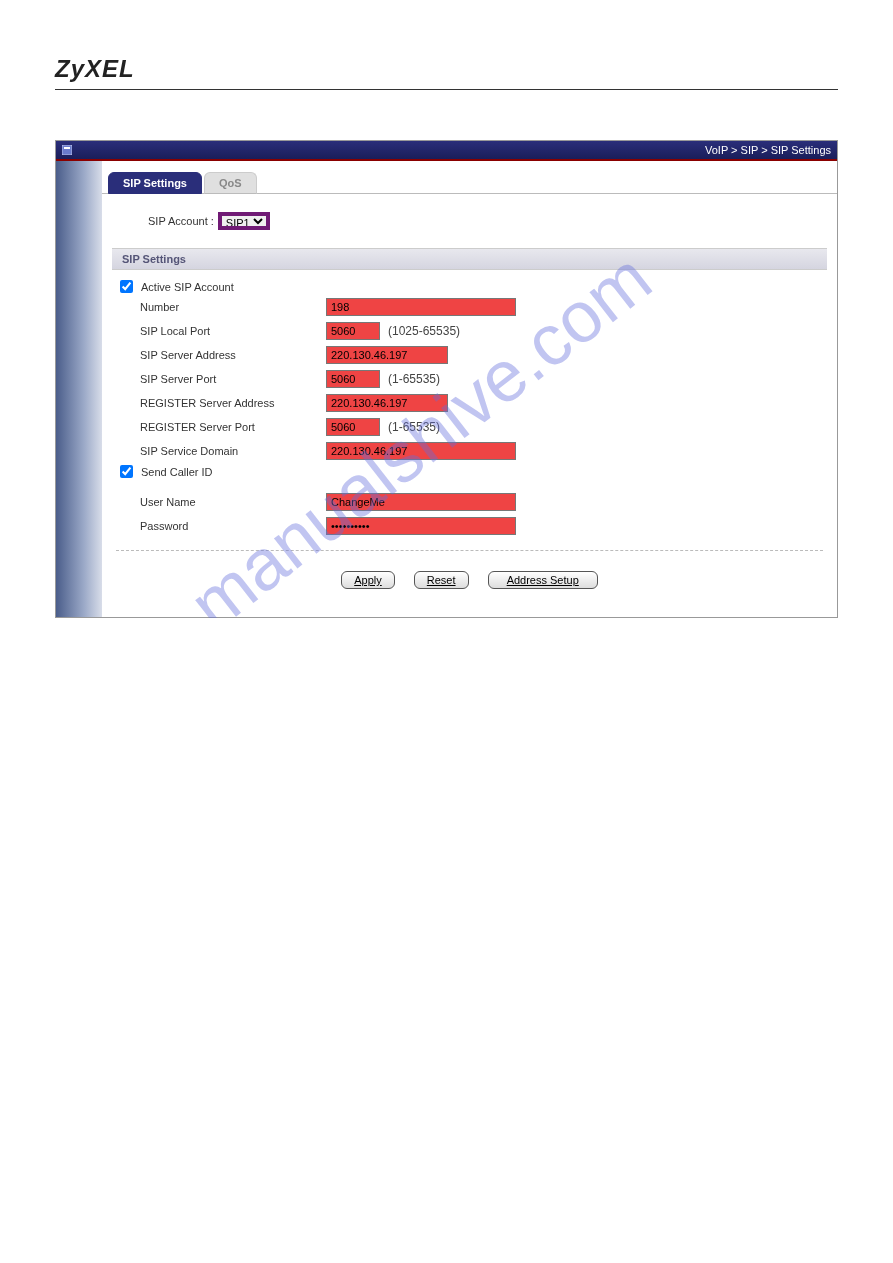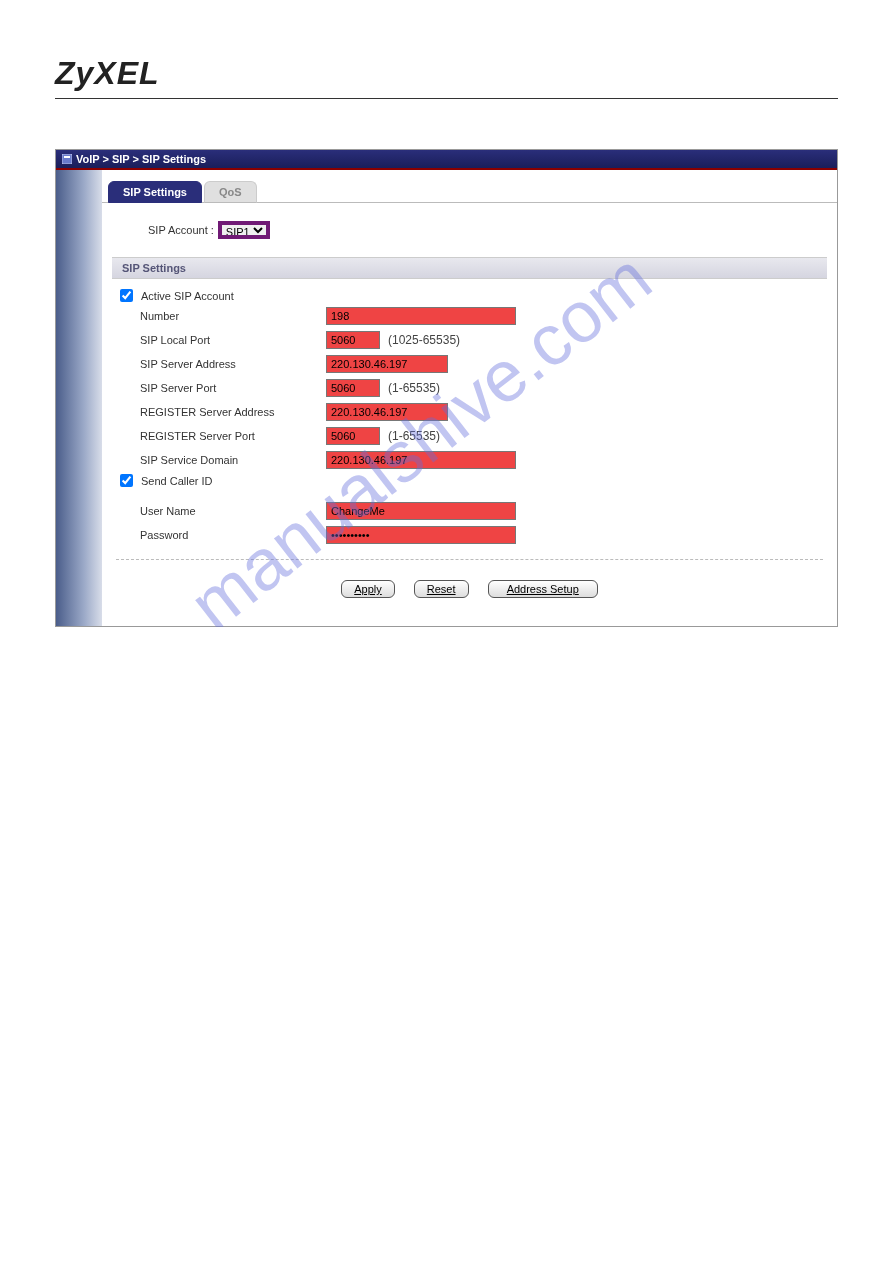--- a/index.html
+++ b/index.html
@@ -9,42 +9,43 @@
     color: #333;
     background: #fff;
     width: 893px;
     position: relative;
   }
   .page {
     padding: 55px 55px 0 55px;
   }
   .brand {
     font-family: Arial, sans-serif;
-    font-size: 32px;
+    font-size: 24px;
     font-weight: bold;
     font-style: italic;
     letter-spacing: 1px;
     color: #222;
     padding-bottom: 6px;
     border-bottom: 1px solid #333;
     margin-bottom: 50px;
   }
   .app-window {
     border: 1px solid #999;
   }
   .titlebar {
     background: linear-gradient(#2a2e7a, #1a1e5a);
     color: #fff;
-    font-weight: bold;
+    font-weight: normal;
     font-size: 11px;
     padding: 3px 6px;
     display: flex;
     align-items: center;
-    gap: 4px;
+    gap: 12px;
     border-bottom: 2px solid #8a0000;
+    justify-content: space-between;
   }
   .titlebar .tb-icon {
     width: 10px; height: 10px;
     display: inline-block;
   }
   .app-body {
     display: flex;
     min-height: 440px;
     background: #fff;
   }

